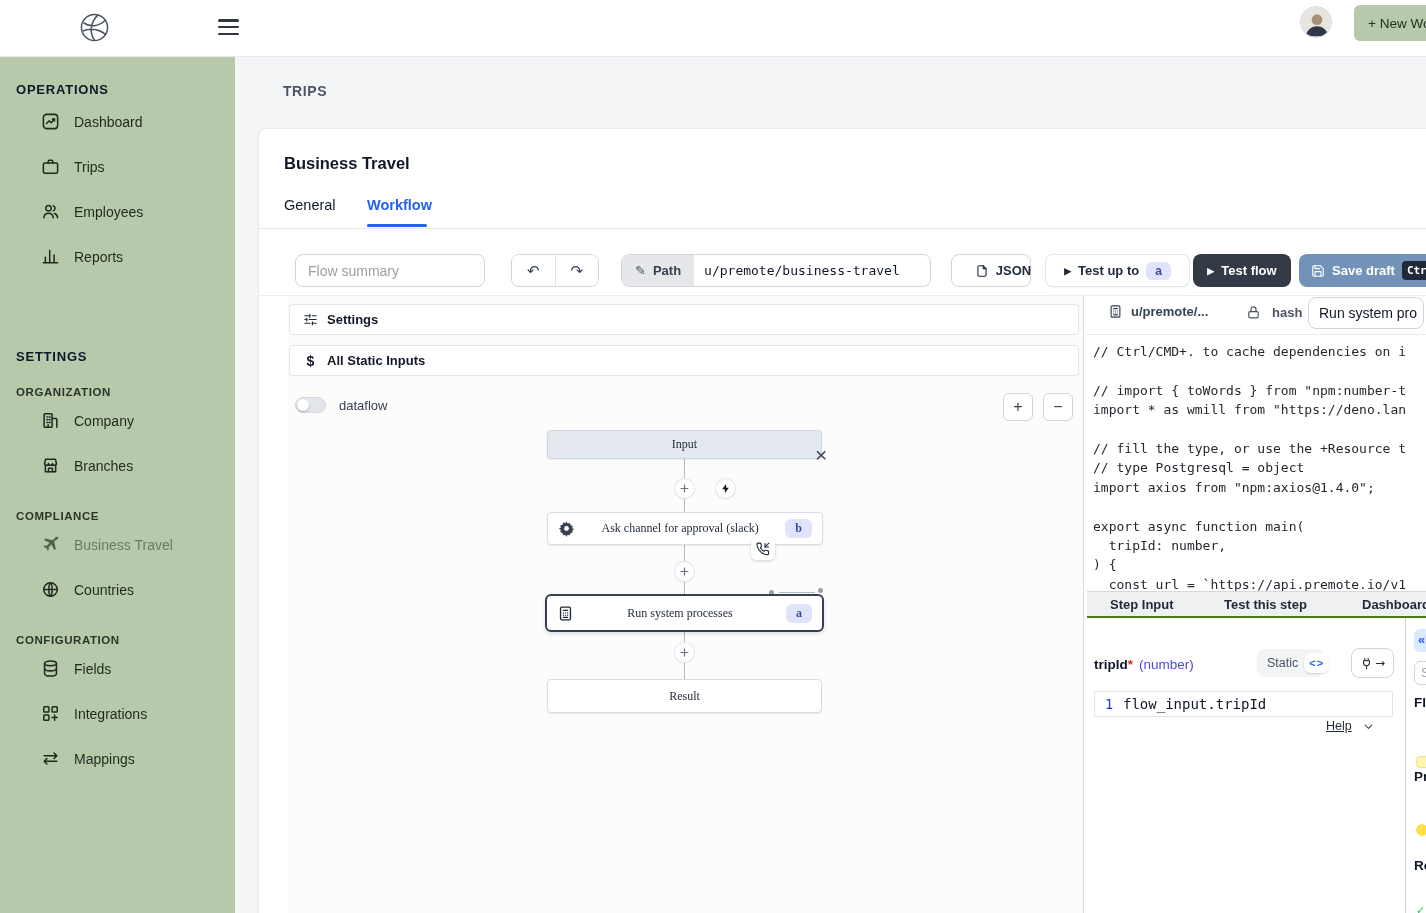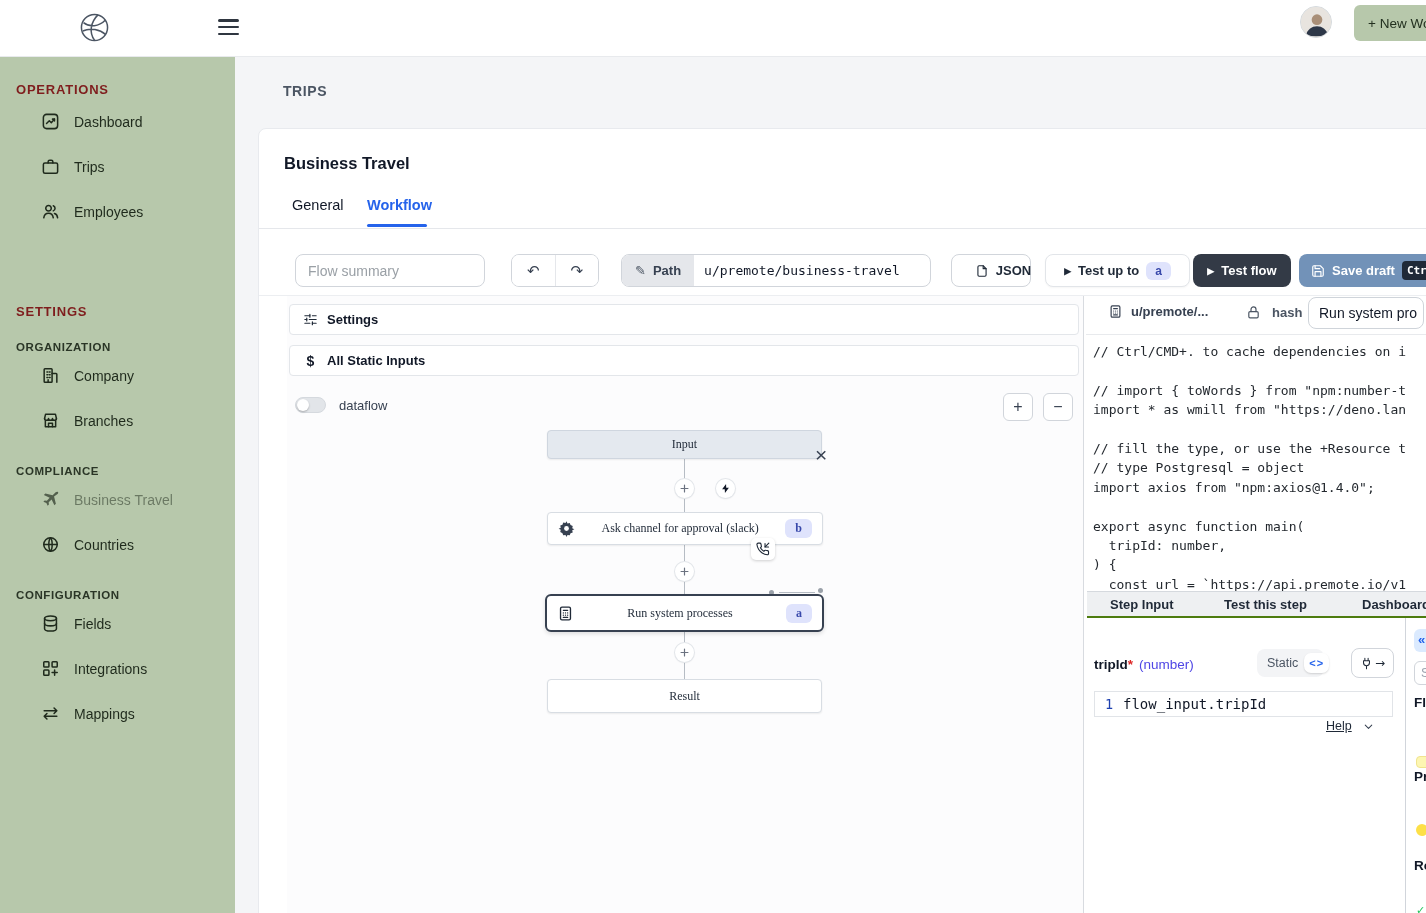--- a/index.html
+++ b/index.html
@@ -12,36 +12,36 @@
   .logo svg { width:33px; height:33px; }
   .hamburger { position:absolute; left:218px; top:19px; width:21px; height:17px; cursor:pointer; }
   .hamburger i { display:block; height:2.6px; background:#2f3640; border-radius:2px; margin-bottom:4.2px; }
   .avatar { position:absolute; left:1300px; top:6px; width:32px; height:32px; border-radius:50%; background:#e3e7ea; overflow:hidden; border:1px solid #d6dadd; }
   .avatar svg { width:32px; height:32px; }
   .new-btn { position:absolute; left:1354px; top:5px; height:36px; width:120px; background:#b7c8ab; border:none; border-radius:6px;
     font-family:inherit; font-size:13.5px; color:#22301f; padding:0 14px; white-space:nowrap; overflow:hidden; text-align:left; }
 
   
   .sidebar { position:absolute; left:0; top:57px; width:235px; height:856px; background:#b7c8ab; overflow:hidden; }
-  .sb-head-big { font-size:13px; font-weight:700; letter-spacing:.06em; color:#7f1d1d; margin:25px 16px 2px; }
+  .sb-head-big { font-size:13px; font-weight:700; letter-spacing:.06em; color:#0f172a; margin:25px 16px 2px; }
   .sb-head-big.gap { margin-top:70px; }
   .sb-head-small { font-size:11.5px; font-weight:700; letter-spacing:.05em; color:#2a3526; margin:22px 16px 0; }
   .sb-item { display:flex; align-items:center; height:45px; padding-left:40px; gap:14px; cursor:pointer; }
   .sb-icon { width:20px; height:20px; color:#1f2a1c; flex:none; display:flex; align-items:center; justify-content:center; }
   .sb-icon svg { width:19px; height:19px; }
   .sb-label { font-size:14px; color:#1f2a1c; }
   .sb-item.active .sb-label { opacity:.5; }
   .sb-item.active .sb-icon { opacity:.65; }
 
   
   .page-title { position:absolute; left:283px; top:83px; font-size:14px; font-weight:700; letter-spacing:.04em; color:#4b5563; }
   .card { position:absolute; left:258px; top:128px; width:1188px; height:800px; background:#fff; border:1px solid #e8eaee; border-radius:8px 8px 0 0; }
   .card-title { position:absolute; left:25px; top:25px; font-size:16.5px; font-weight:700; color:#111827; }
   .tab { position:absolute; top:68px; font-size:14.5px; cursor:pointer; }
-  .tab-general { left:33px; color:#111827; }
+  .tab-general { left:25px; color:#111827; }
   .tab-workflow { left:108px; color:#2563eb; font-weight:700; }
   .tab-underline { position:absolute; left:108px; top:95px; width:60px; height:3px; background:#2563eb; border-radius:2px; }
   .tabs-border { position:absolute; left:0; top:99px; width:100%; height:1px; background:#e5e7eb; }
 
   
   .tb { top:125px; height:33px; }
   .flow-summary { position:absolute; left:36px; width:190px; border:1px solid #d1d5db; border-radius:8px; padding:0 12px;
     font-family:inherit; font-size:14px; color:#111827; background:#fff; }
   .flow-summary::placeholder { color:#9aa0a6; }
   .undo-redo { position:absolute; left:252px; width:88px; display:flex; border:1px solid #d1d5db; border-radius:8px; background:#fff; overflow:hidden; }
@@ -194,20 +194,28 @@
         <span class="sb-icon">
           <svg viewBox="0 0 24 24" fill="none" stroke="currentColor" stroke-width="1.9" stroke-linecap="round" stroke-linejoin="round">
             <circle cx="9.5" cy="8" r="3.5"></circle>
             <path d="M3.5 20c.5-3.7 3-5.7 6-5.7s5.5 2 6 5.7"></path>
             <path d="M15.5 4.8a3.4 3.4 0 0 1 0 6.4"></path>
             <path d="M17 14.6c2.2.5 3.6 2.2 4 5.4"></path>
           </svg>
         </span>
         <span class="sb-label">Employees</span>
       </div>
+      <div class="sb-item">
+        <span class="sb-icon">
+          <svg viewBox="0 0 24 24" fill="none" stroke="currentColor" stroke-width="1.9" stroke-linecap="round" stroke-linejoin="round">
+            <path d="M5.5 20v-7M11 20V4.5M16.5 20v-10M21 20H3"></path>
+          </svg>
+        </span>
+        <span class="sb-label">Reports</span>
+      </div>
       <div class="sb-head-big gap">SETTINGS</div>
       <div class="sb-head-small">ORGANIZATION</div>
       <div class="sb-item">
         <span class="sb-icon">
           <svg viewBox="0 0 24 24" fill="none" stroke="currentColor" stroke-width="1.9" stroke-linecap="round" stroke-linejoin="round">
             <rect x="4" y="3.5" width="10" height="17" rx="1"></rect>
             <path d="M14 9.5h5a1 1 0 0 1 1 1V20.5"></path>
             <path d="M7.5 7.5h1M10.5 7.5h1M7.5 11h1M10.5 11h1M7.5 14.5h1M10.5 14.5h1M9 20.5v-3"></path>
           </svg>
         </span>

